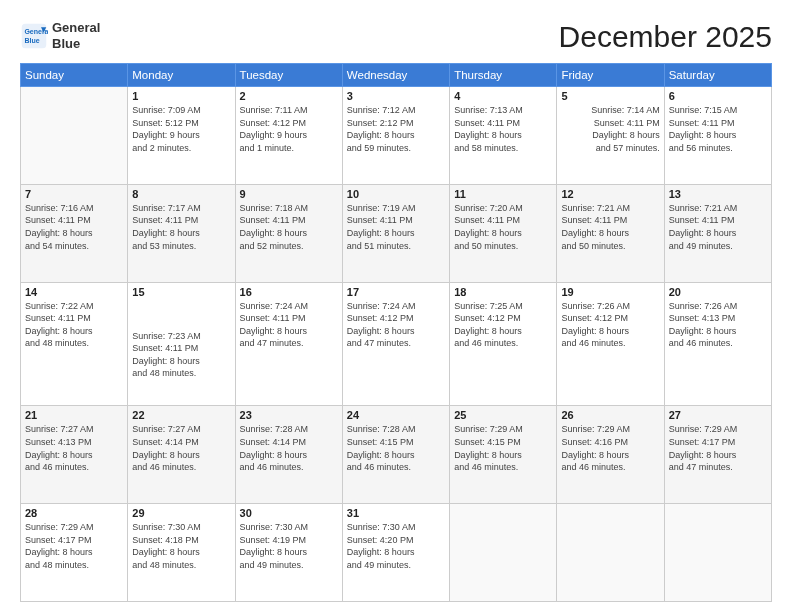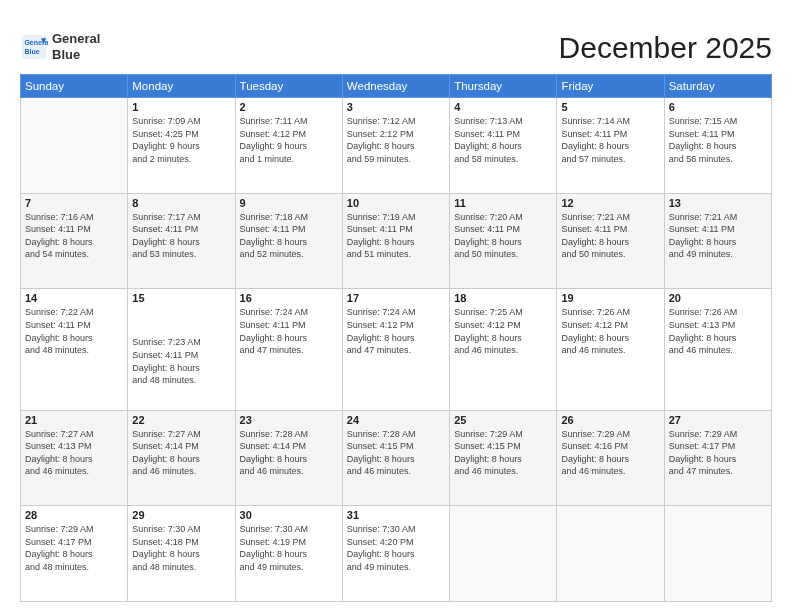--- a/index.html
+++ b/index.html
@@ -6,21 +6,21 @@
     body {
       width: 792px;
       height: 612px;
       font-family: Arial, sans-serif;
       background: #fff;
       overflow: hidden;
     }
     .page {
       width: 792px;
       height: 612px;
-      padding: 31px 20px 10px 20px;
+      padding: 20px 20px 10px 20px;
       display: flex;
       flex-direction: column;
     }
     .header {
       display: flex;
       justify-content: space-between;
       align-items: flex-start;
       margin-bottom: 10px;
     }
     .logo {
@@ -128,21 +128,21 @@
           <th>Friday</th>
           <th>Saturday</th>
         </tr>
     </thead>
     <tbody id="calendar-body">
     <tr>
           <td class="empty"></td>
           <td>
             <span class="day-num">1</span>
             <div class="day-info" style="white-space: pre-line;">Sunrise: 7:09 AM
-Sunset: 4:25 PM
+Sunset: 5:12 PM
 Daylight: 9 hours
 and 2 minutes.</div>
           </td>
           <td>
             <span class="day-num">2</span>
             <div class="day-info" style="white-space: pre-line;">Sunrise: 7:11 AM
 Sunset: 4:12 PM
 Daylight: 9 hours
 and 1 minute.</div>
           </td>
@@ -155,21 +155,21 @@
           </td>
           <td>
             <span class="day-num">4</span>
             <div class="day-info" style="white-space: pre-line;">Sunrise: 7:13 AM
 Sunset: 4:11 PM
 Daylight: 8 hours
 and 58 minutes.</div>
           </td>
           <td>
             <span class="day-num">5</span>
-            <div class="day-info" style="white-space: pre-line;">Sunrise: 7:14 AM
+            <div class="day-info" style="white-space: pre-line; text-align: right;">Sunrise: 7:14 AM
 Sunset: 4:11 PM
 Daylight: 8 hours
 and 57 minutes.</div>
           </td>
           <td>
             <span class="day-num">6</span>
             <div class="day-info" style="white-space: pre-line;">Sunrise: 7:15 AM
 Sunset: 4:11 PM
 Daylight: 8 hours
 and 56 minutes.</div>

